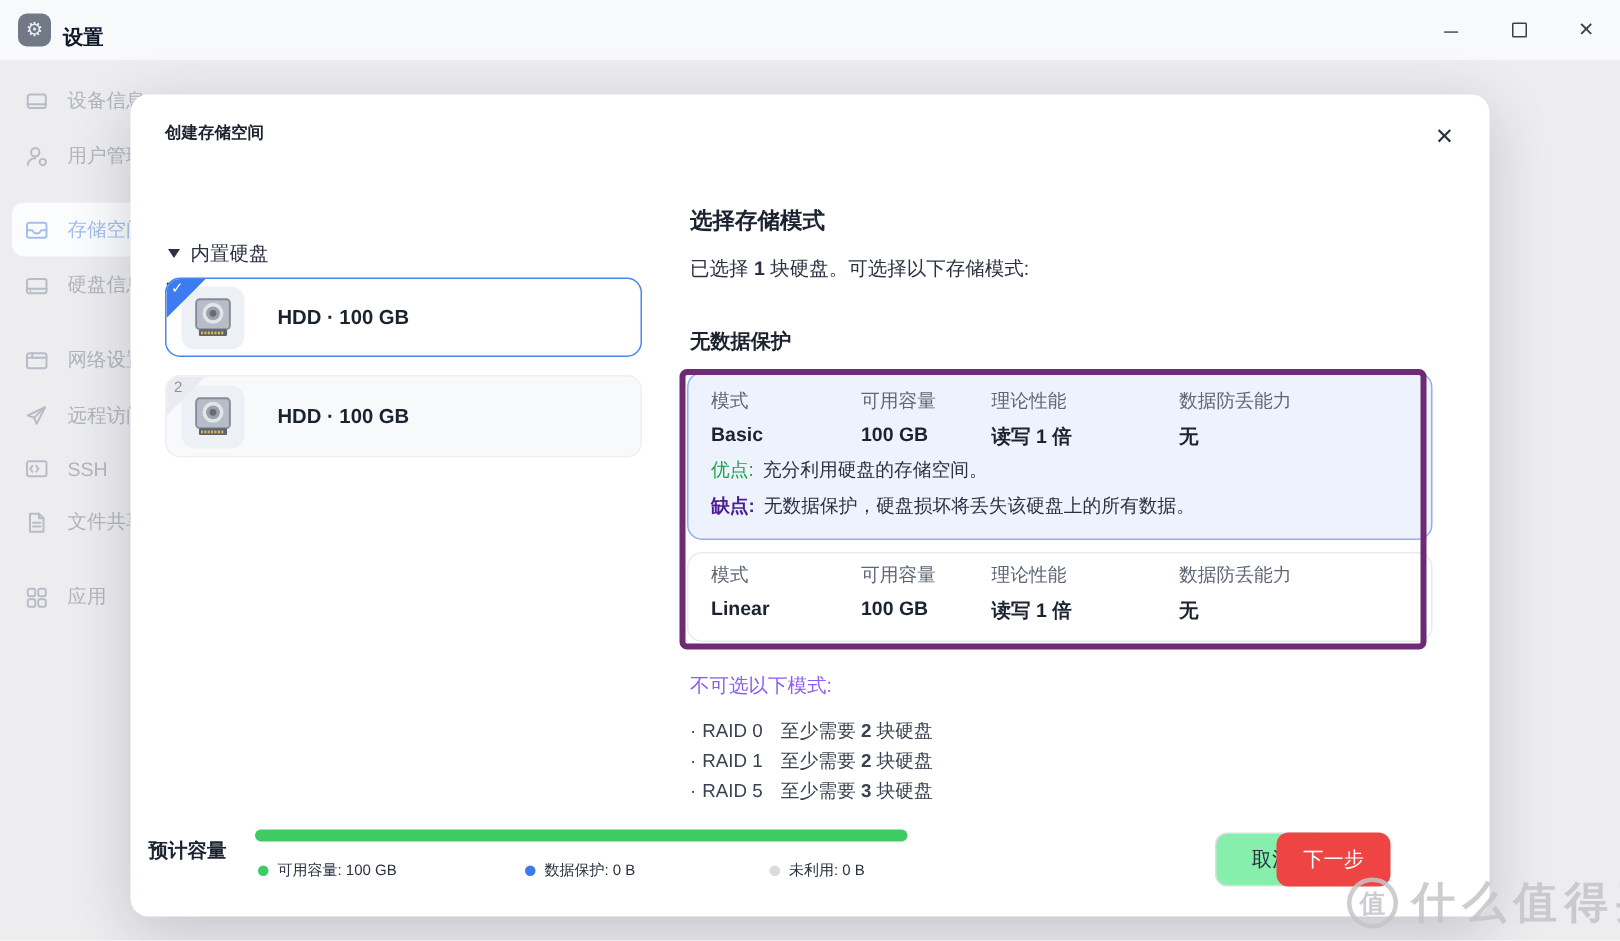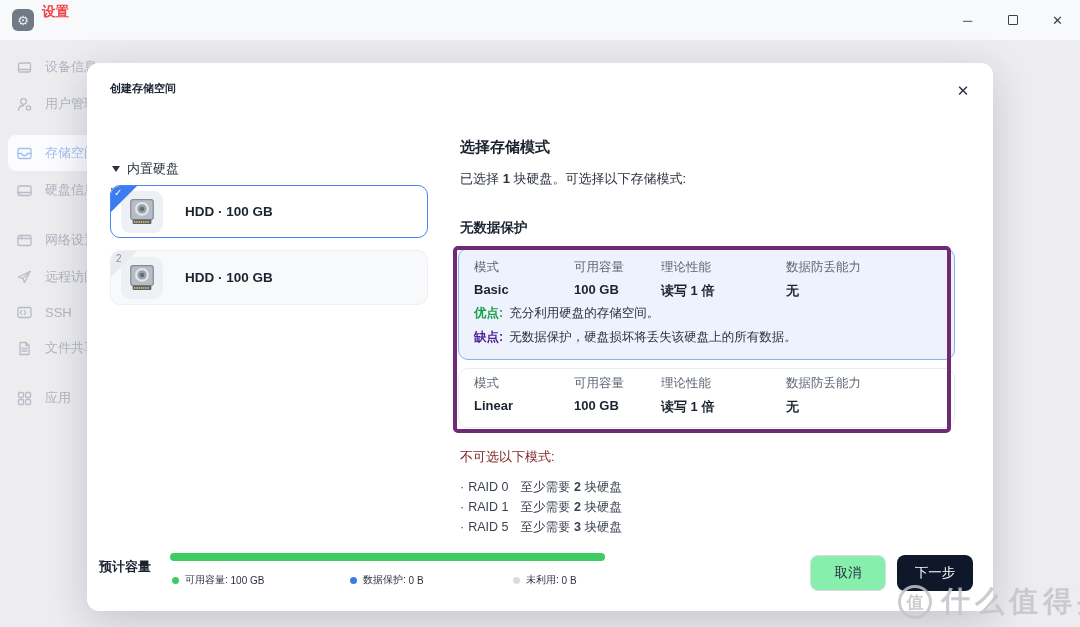--- a/index.html
+++ b/index.html
@@ -4,21 +4,21 @@
 <style>
   * { margin:0; padding:0; box-sizing:border-box; }
   html,body { width:1080px; height:627px; overflow:hidden; }
   body {
     font-family:"Liberation Sans","DejaVu Sans",sans-serif;
     background:#ededf0; position:relative; color:#1c2330;
   }
   
   .titlebar { position:absolute; left:0; top:0; width:1080px; height:40px; background:#f8f9fb; z-index:5; }
   .app-icon { position:absolute; left:12px; top:9px; width:22px; height:22px; background:#717986; border-radius:6px; display:flex; align-items:center; justify-content:center; color:#e9ebef; font-size:13px; }
-  .app-title { position:absolute; left:42px; top:3px; font-size:13.5px; font-weight:700; color:#ef4444;font-family:Liberation Mono, monospace; }
+  .app-title { position:absolute; left:42px; top:16px; font-size:13.5px; font-weight:700; color:#0f172a;font-family:Liberation Mono, monospace; }
   .win-controls { position:absolute; right:0; top:0; height:40px; display:flex; z-index:6; }
   .win-btn { width:45px; height:40px; display:flex; align-items:center; justify-content:center; color:#3a3f4a; font-size:13px; }
   .max-glyph { width:10px; height:10px; border:1.3px solid #3a3f4a; border-radius:1px; display:inline-block; }
   
   .sidebar { position:absolute; left:0; top:40px; width:200px; bottom:0; z-index:1; }
   .side-item { position:absolute; left:8px; width:184px; height:36px; display:flex; align-items:center; gap:12px; padding-left:8px; color:#b0b5bf; font-size:13px; border-radius:8px; }
   .side-item svg { width:17px; height:17px; stroke:#b7bcc6; fill:none; stroke-width:1.3; stroke-linecap:round; stroke-linejoin:round; flex:none; }
   .side-item.selected { background:#fbfcfe; color:#a3bfee; }
   .side-item.selected svg { stroke:#a3bfee; }
   
@@ -43,37 +43,37 @@
   .summary b { font-weight:700; }
   .mode-card { position:absolute; left:371px; width:497px; border-radius:10px; }
   .mode-card.selected { top:185px; height:112px; background:#edf2fd; border:1px solid #8cb0ef; }
   .mode-card.plain { top:305px; height:60px; background:#ffffff; border:1px solid #e8eaee; }
   .mrow { position:absolute; left:0; width:100%; height:18px; }
   .mrow span { position:absolute; white-space:nowrap; }
   .c0{left:15px;} .c1{left:115px;} .c2{left:202px;} .c3{left:327px;}
   .mhead span { font-size:12.5px; color:#5d6674; }
   .mval span { font-size:13px; font-weight:700; color:#1c2330;text-align:center; }
   .procon { position:absolute; left:15px; white-space:nowrap; font-size:12.5px; color:#2a3140; }
-  .pros-label { color:#18a34a; font-weight:700; margin-right:6px; }
+  .pros-label { color:#18a34a; font-weight:400; margin-right:6px; }
   .cons-label { color:#4c1d95; font-weight:700; margin-right:6px; }
   .annotation-box { position:absolute; left:366px; top:183px; width:498px; height:187px; border:4px solid #6e2a74; border-radius:5px; pointer-events:none; z-index:12; }
-  .unavail-head { position:absolute; left:373px; top:385px; font-size:13px; color:#7f1d1d; }
+  .unavail-head { position:absolute; left:373px; top:385px; font-size:13px; color:#8b5cf6; }
   .raid-row { position:absolute; left:373px; height:20px; font-size:12.5px; color:#3a4150; white-space:nowrap; }
   .raid-row .bullet { margin-right:4px; }
   .raid-row .rname { margin-right:12px; }
   .raid-row b { font-weight:700; }
   
   .cap-label { position:absolute; left:12px; top:495px; font-size:13px; font-weight:600; color:#1c2330; }
   .cap-bar { position:absolute; left:83px; top:490px; width:435px; height:8px; border-radius:4px; background:#3ecb63; }
   .legend { position:absolute; top:508px; height:18px; display:flex; align-items:center; font-size:10px; color:#2a3140; white-space:nowrap; }
   .legend .dot { width:7px; height:7px; border-radius:50%; margin-right:6px; display:inline-block; }
   .dot-green{ background:#3ecb63; } .dot-blue{ background:#3b7de8; } .dot-gray{ background:#d9dbdf; }
   .btn { position:absolute; top:492px; width:76px; height:36px; border-radius:8px; display:flex; align-items:center; justify-content:center; font-size:13.5px; cursor:default; }
   .btn-cancel { left:723px; background:#86efac; border:1px solid #dadde3; color:#2a3140; }
-  .btn-next { left:810px; background:#0f172a; color:#ffffff; }
+  .btn-next { left:764px; background:#ef4444; color:#ffffff; }
   
   .watermark { position:absolute; left:898px; top:582px; display:flex; align-items:center; gap:9px; color:#c5c5c9; opacity:.85; z-index:60; pointer-events:none; }
   .wm-circle { width:34px; height:34px; border:3px solid #c5c5c9; border-radius:50%; display:flex; align-items:center; justify-content:center; font-size:17px; font-weight:700; flex:none; }
   .wm-text { font-size:29px; font-weight:600; letter-spacing:5px; white-space:nowrap; }
 </style>
 </head>
 <body>
 
 <div class="titlebar">
   <div class="app-icon">⚙</div>

